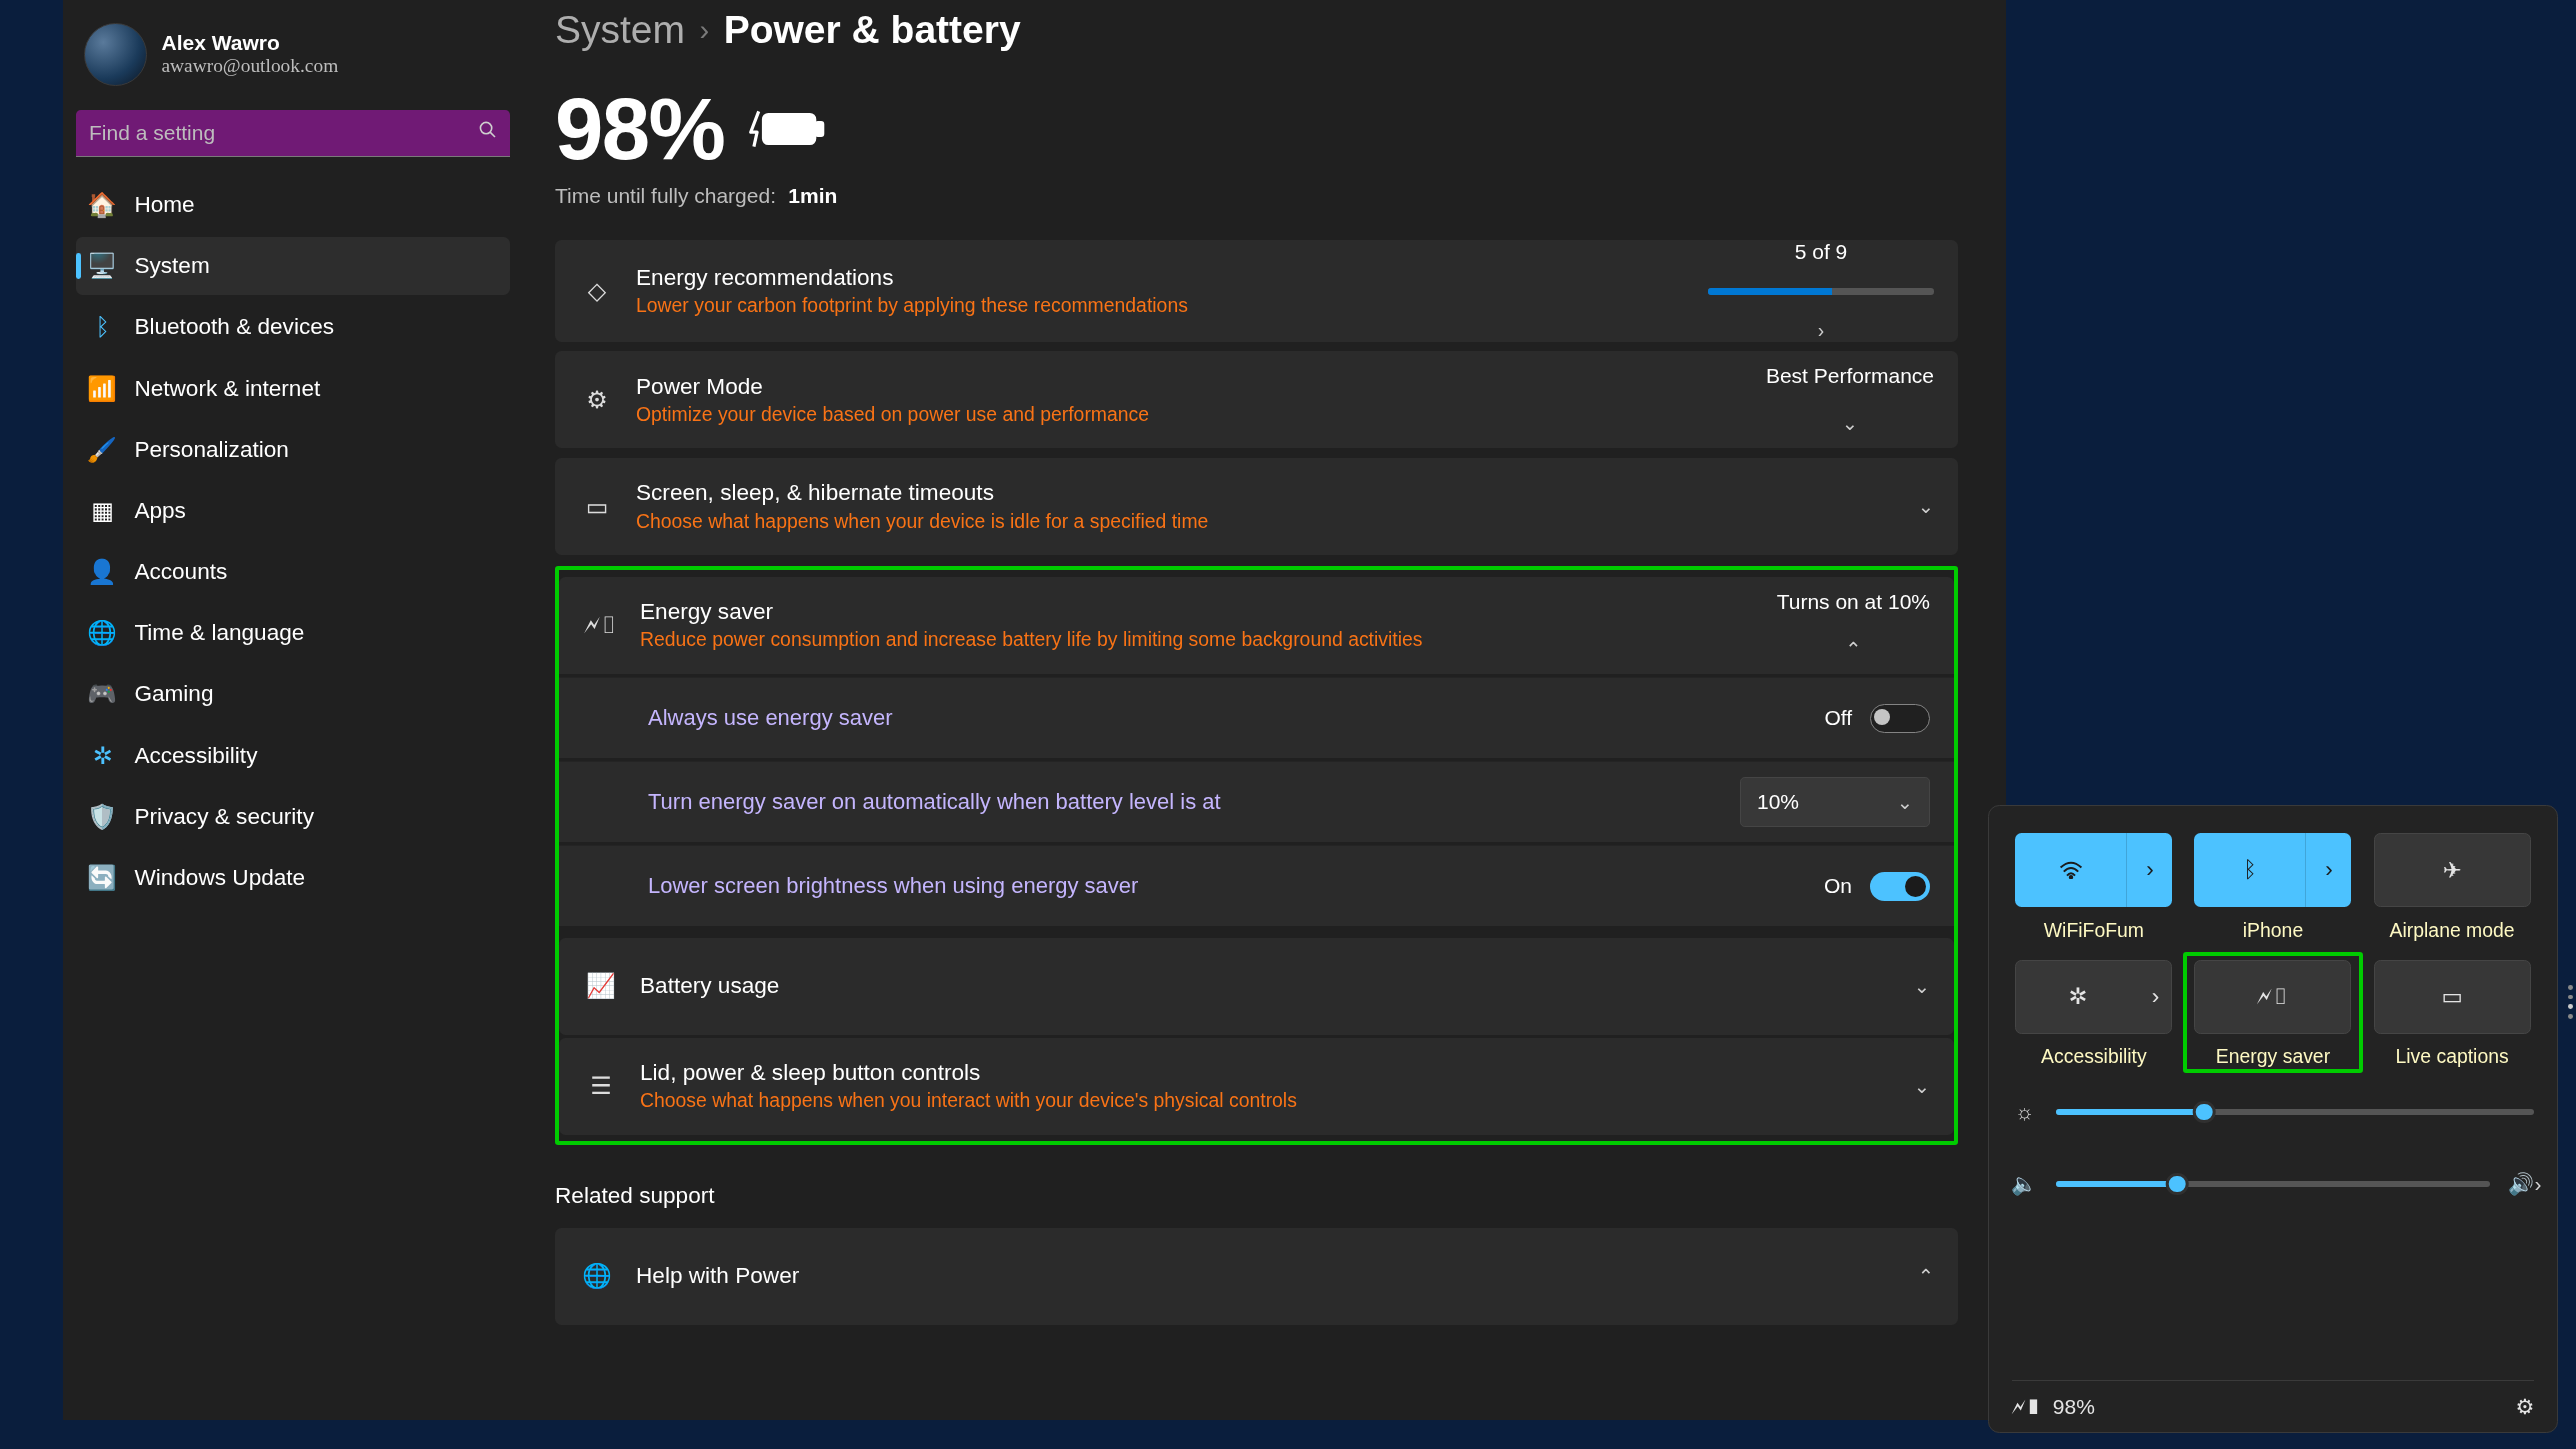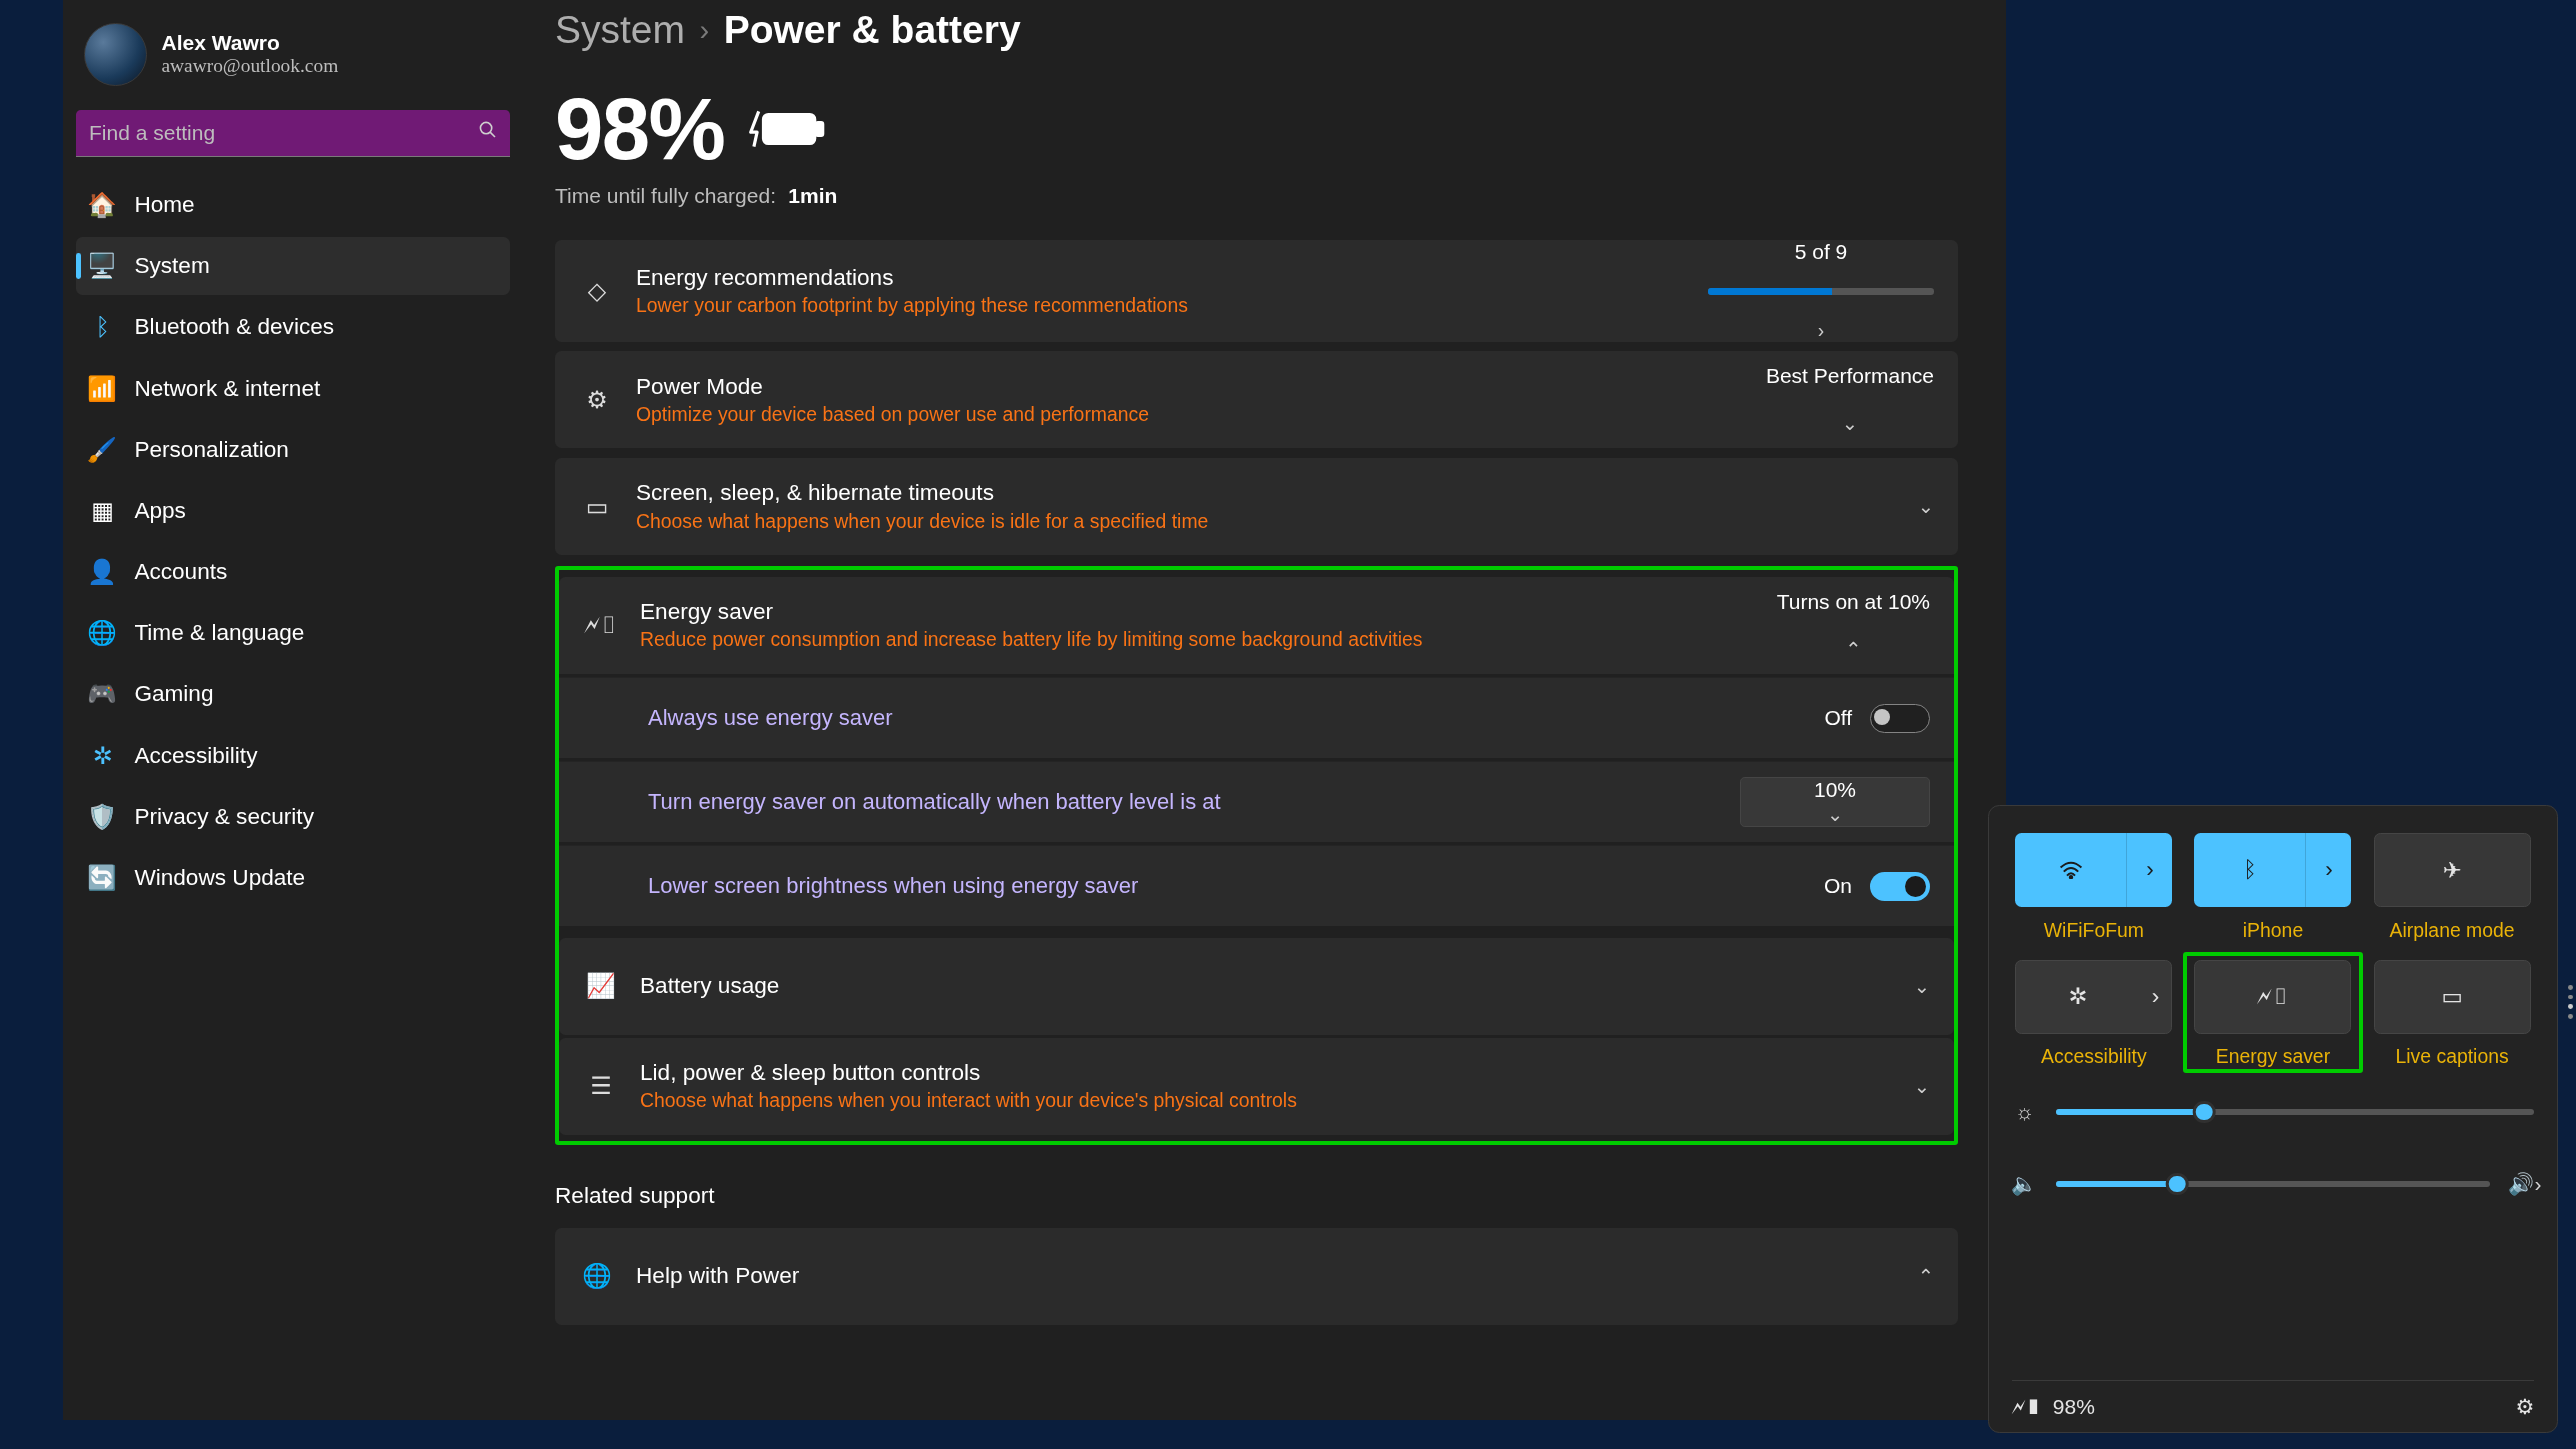--- a/index.html
+++ b/index.html
@@ -168,21 +168,20 @@
   width: 190px; height: 50px;
   background: #383838;
   border: 0.8px solid #454545;
   border-radius: 4.8px;
   display: flex;
   align-items: center;
   justify-content: space-between;
   padding: 0 16px;
   font-size: 21px;
   color: #ffffff;
-  flex-direction: column;
 }
 
 .section-hd { font-size: 22.6px; color: #ffffff; margin: 26px 0 9.7px 0; }
 
 
 .quick {
   position: absolute;
   right: 18px; top: 805px;
   width: 570px;
   height: 628px;
@@ -207,21 +206,21 @@
   align-items: center;
   justify-content: center;
   gap: 32px;
   font-size: 22.6px;
 }
 .tile.active { background: #4cc2ff; color: #1b1b1b; }
 .tile.inactive { background: #373737; color: #e4e4e4; border: 0.8px solid #454545; }
 .tile .split { display: flex; width: 100%; height: 100%; }
 .tile .split .l { flex: 1; display:flex; align-items:center; justify-content:center; border-right: 0.8px solid rgba(0,0,0,0.15); }
 .tile .split .r { width: 45px; display:flex; align-items:center; justify-content:center; }
-.tile-label { font-size: 19.4px; color: #eab308; text-align:right; }
+.tile-label { font-size: 19.4px; color: #fef9c3; text-align:right; }
 
 .hl-box { position:absolute; border:4px solid #00cc00; border-radius:3.2px; pointer-events:none; }
 
 .slider-row { display: flex; align-items: center; gap: 18px; margin-top: 32px; }
 .slider-row .icon { color: #d8d8d8; font-size: 21px; width: 26px; text-align:center; }
 .slider {
   flex: 1; height: 6.5px; background: #555; border-radius: 3.2px; position: relative;
 }
 .slider .fill { position:absolute; left:0; top:0; bottom:0; background:#4cc2ff; border-radius:3.2px; }
 .slider .knob { position:absolute; top:-8px; width:22.6px; height:22.6px; background:#4cc2ff; border-radius:50%; border:3.2px solid #303030; transform:translateX(-50%); }

